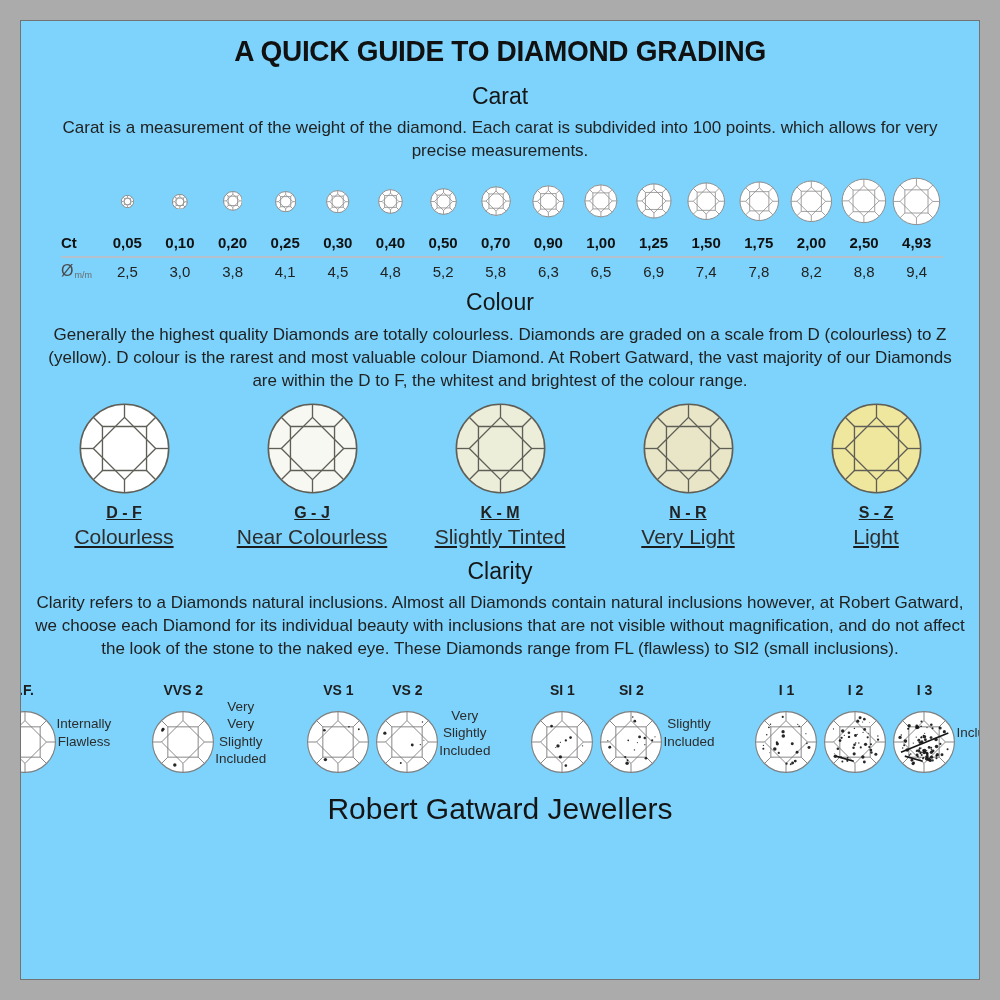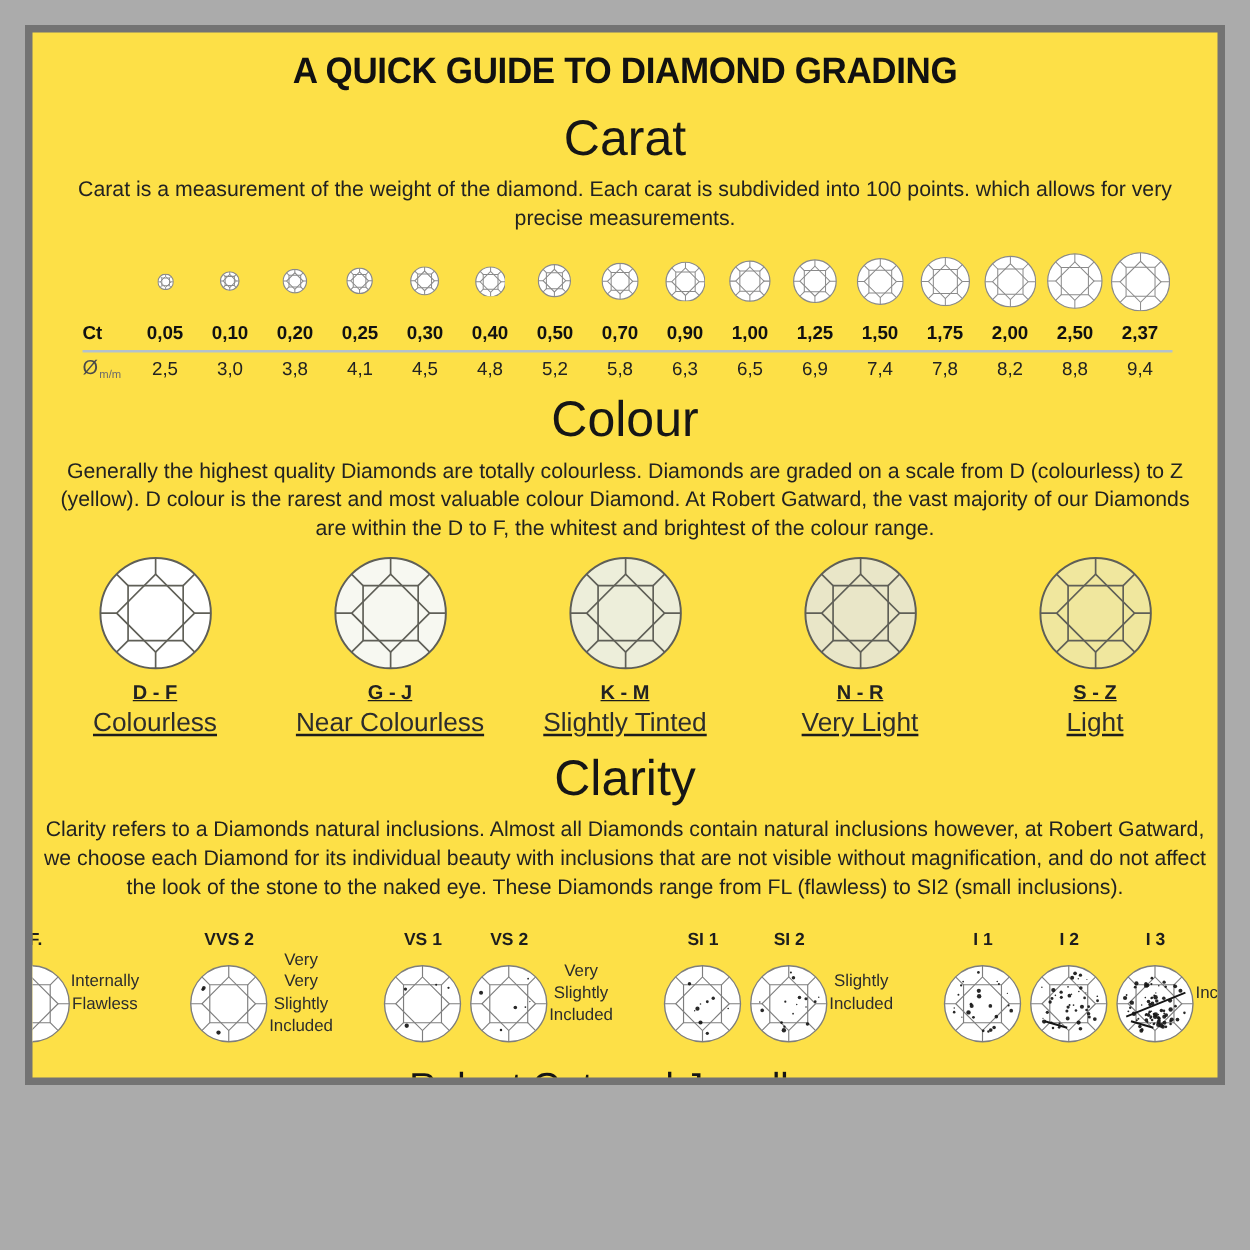--- a/index.html
+++ b/index.html
@@ -1,21 +1,21 @@
 <!DOCTYPE html>
 <html><head>
 <meta charset="utf-8">
 <style>
   html,body{margin:0;padding:0;background:#ababab;}
   *{box-sizing:border-box;}
   .frame{position:relative;width:1000px;height:1000px;background:#ababab;font-family:"Liberation Sans",sans-serif;color:#1c1c1c;}
-  .sheet{position:absolute;left:20px;top:20px;width:960px;height:848px;background:#fde047;border:6px solid #737373;overflow:hidden;}
+  .sheet{position:absolute;left:20px;top:20px;width:960px;height:960px;background:#7dd3fc;border:1px solid #737373;overflow:hidden;}
 
   .page-title{margin-top:15px;text-align:center;font-size:28px;font-weight:700;letter-spacing:-0.3px;color:#111;transform:scaleY(1.05);}
-  .section-heading{text-align:center;font-size:40px;font-weight:400;color:#161616;line-height:1.1;}
+  .section-heading{text-align:center;font-size:23px;font-weight:400;color:#161616;line-height:1.1;}
   .para{text-align:center;font-size:17px;line-height:23px;color:#222;margin-left:auto;margin-right:auto;}
 
   
   .carat-table{position:relative;margin:10px 36px 0 40px;display:flex;}
   .cc-col{flex:1;display:flex;flex-direction:column;align-items:center;}
   .cc-col.label{flex:0 0 40px;align-items:flex-start;}
   .gem-cell{height:58px;display:flex;align-items:center;justify-content:center;}
   .ct-cell{height:25px;display:flex;align-items:center;justify-content:center;font-weight:700;font-size:15px;color:#111;}
   .mm-cell{height:27px;display:flex;align-items:flex-end;justify-content:center;font-size:15px;color:#222;padding-bottom:2px;}
   .ct-divider{position:absolute;left:0;top:84px;width:100%;height:2px;background:#b4c1cd;}
@@ -353,21 +353,21 @@
               <line x1="83.5" y1="50.0" x2="97.5" y2="50.0" stroke="#8a8a8a" stroke-width="1.6520049099836334"></line>
               <line x1="73.7" y1="73.7" x2="83.6" y2="83.6" stroke="#8a8a8a" stroke-width="1.6520049099836334"></line>
               <line x1="50.0" y1="83.5" x2="50.0" y2="97.5" stroke="#8a8a8a" stroke-width="1.6520049099836334"></line>
               <line x1="26.3" y1="73.7" x2="16.4" y2="83.6" stroke="#8a8a8a" stroke-width="1.6520049099836334"></line>
               <line x1="16.5" y1="50.0" x2="2.5" y2="50.0" stroke="#8a8a8a" stroke-width="1.6520049099836334"></line>
               <line x1="26.3" y1="26.3" x2="16.4" y2="16.4" stroke="#8a8a8a" stroke-width="1.6520049099836334"></line>
               <line x1="50.0" y1="16.5" x2="50.0" y2="2.5" stroke="#8a8a8a" stroke-width="1.6520049099836334"></line>
               <line x1="73.7" y1="26.3" x2="83.6" y2="16.4" stroke="#8a8a8a" stroke-width="1.6520049099836334"></line>
             </svg>
           </div>
-          <div class="ct-cell">2,37</div>
+          <div class="ct-cell">4,93</div>
           <div class="mm-cell">9,4</div>
         </div>
         <div class="ct-divider" style="background: rgb(180, 193, 205);"></div>
     </div>
 
     <div class="section-heading" style="margin-top:8px">Colour</div>
     <div class="para" style="margin-top:7px;max-width:916px">Generally the highest quality Diamonds are totally colourless. Diamonds are graded on a scale from D (colourless) to Z (yellow). D colour is the rarest and most valuable colour Diamond. At Robert Gatward, the vast majority of our Diamonds are within the D to F, the whitest and brightest of the colour range.</div>
     <div class="colour-row">
         <div class="colour-item">
           <svg viewBox="0 0 100 100" width="93" height="93">

